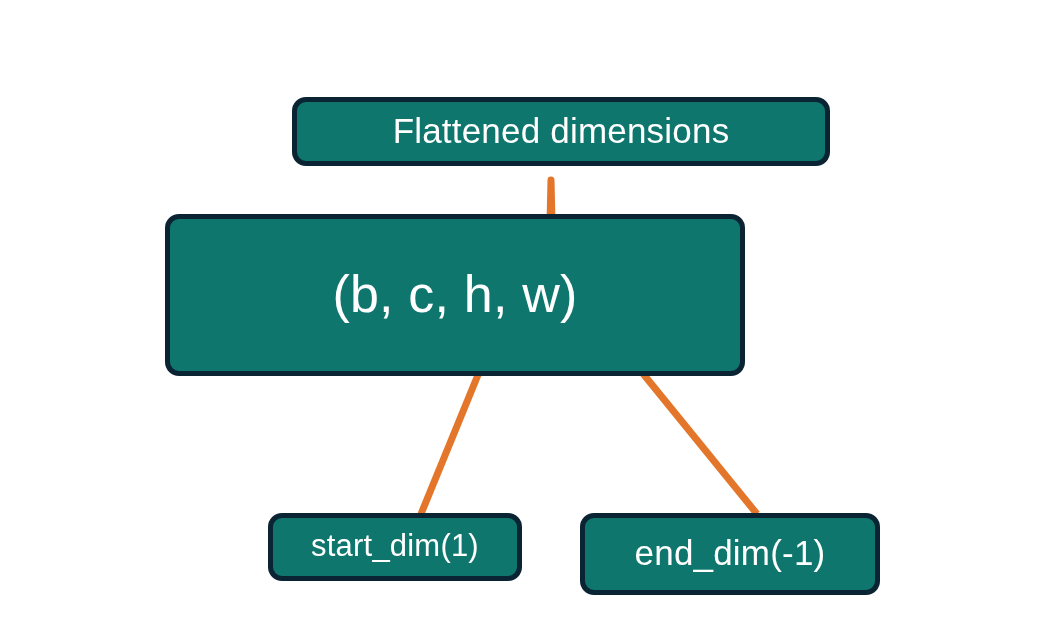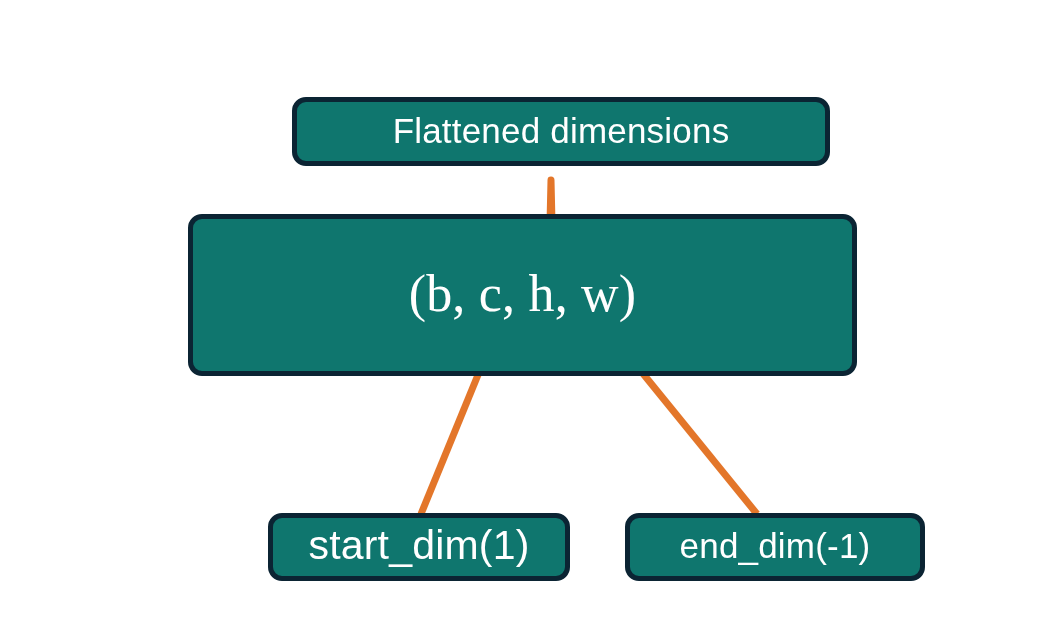--- a/index.html
+++ b/index.html
@@ -43,41 +43,39 @@
     white-space: nowrap;
   }
   #box-flattened {
     left: 292px;
     top: 97px;
     width: 538px;
     height: 69px;
     font-size: 35px;
   }
   #box-shape {
-    left: 188px;
+    left: 165px;
     top: 214px;
-    width: 669px;
+    width: 580px;
     height: 162px;
     font-size: 52px;
-    font-family: Liberation Serif, serif;
   }
   #box-start-dim {
     left: 268px;
     top: 513px;
-    width: 302px;
+    width: 254px;
     height: 68px;
-    font-size: 41px;
+    font-size: 31px;
   }
   #box-end-dim {
     left: 580px;
     top: 513px;
     width: 300px;
-    height: 68px;
+    height: 82px;
     font-size: 35px;
-    margin-left: 45px;
   }
   .node-label {
     display: block;
     line-height: 1;
     padding-bottom: 3px;
   }
 </style>
 </head>
 <body>
 

